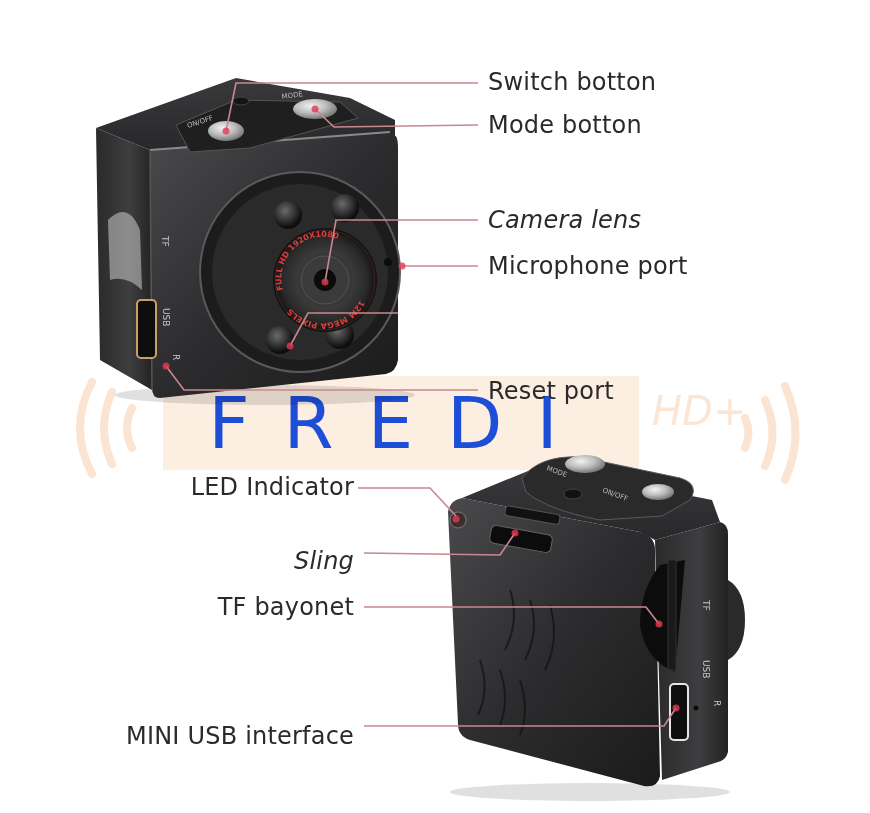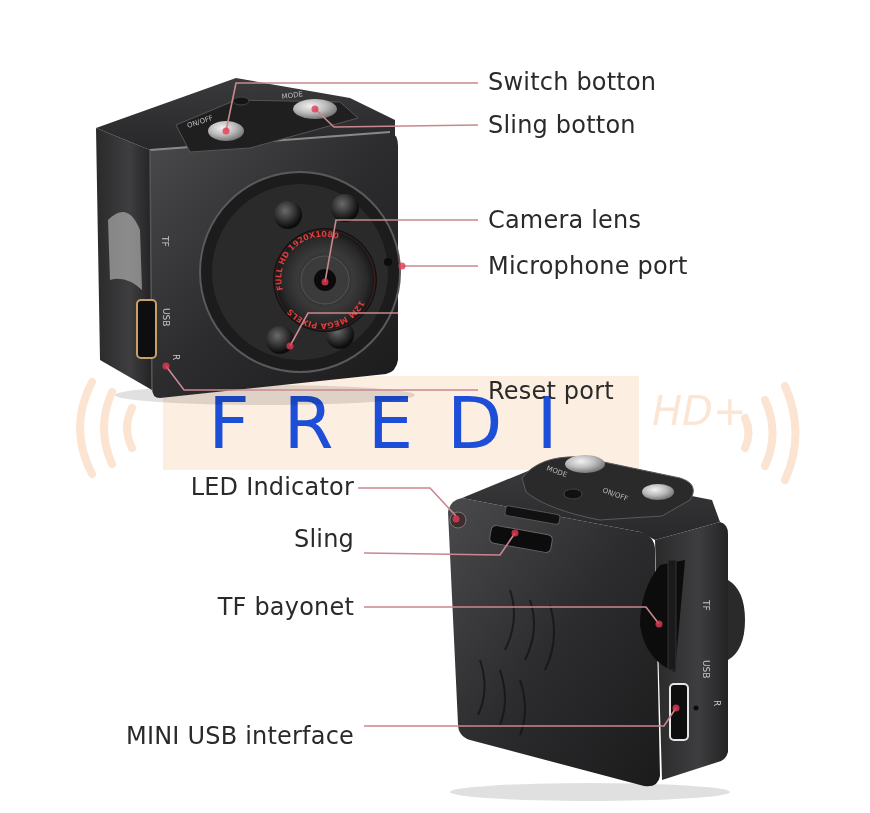--- a/index.html
+++ b/index.html
@@ -195,21 +195,21 @@
     <circle cx="290" cy="346" r="3.5"></circle>
     <circle cx="166" cy="366" r="3.5"></circle>
     <circle cx="456" cy="519" r="3.5"></circle>
     <circle cx="515" cy="533" r="3.5"></circle>
     <circle cx="659" cy="624" r="3.5"></circle>
     <circle cx="676" cy="708" r="3.5"></circle>
   </g>
 </svg>
 
 <div class="label" style="left:488px; top:71px;">Switch botton</div>
-<div class="label" style="left:488px; top:114px;">Sling botton</div>
-<div class="label" style="left:488px; top:209px;">Camera lens</div>
+<div class="label" style="left:488px; top:114px;">Mode botton</div>
+<div class="label" style="left:488px; top:209px;font-style:italic;">Camera lens</div>
 <div class="label" style="left:488px; top:255px;">Microphone port</div>
 <div class="label" style="left:488px; top:380px;">Reset port</div>
 
 <div class="label left" style="right:516px; top:476px;">LED Indicator</div>
-<div class="label left" style="right:516px; top:528px;">Sling</div>
+<div class="label left" style="right:516px; top:550px;font-style:italic;">Sling</div>
 <div class="label left" style="right:516px; top:596px;">TF bayonet</div>
 <div class="label left" style="right:516px; top:715px;margin-top:10px;">MINI USB interface</div>
 
 </body></html>

